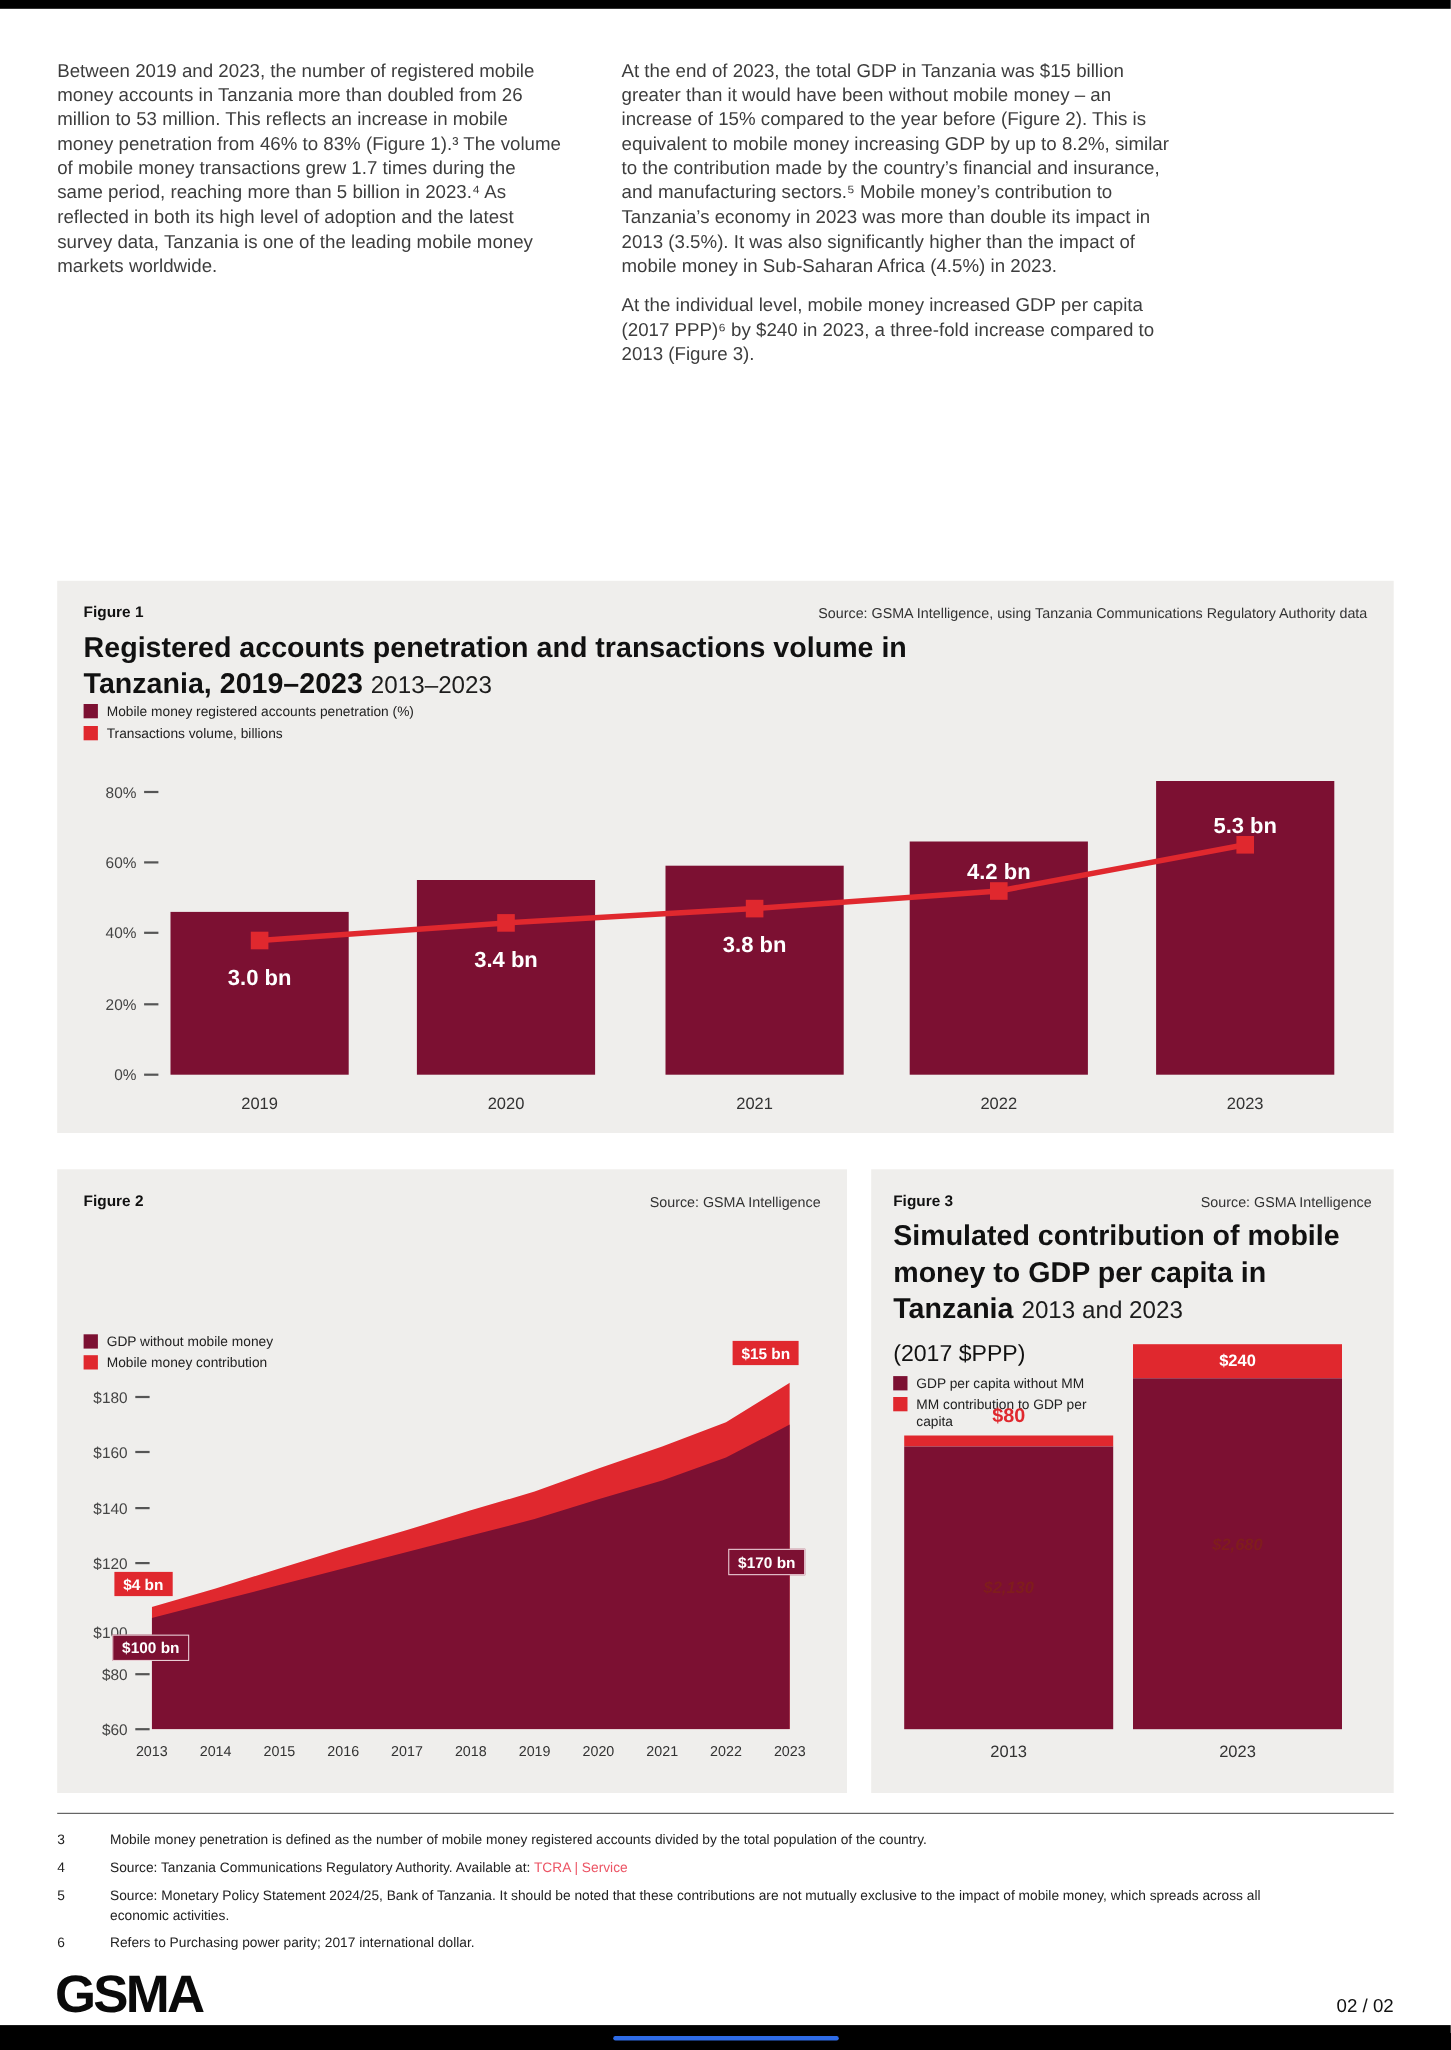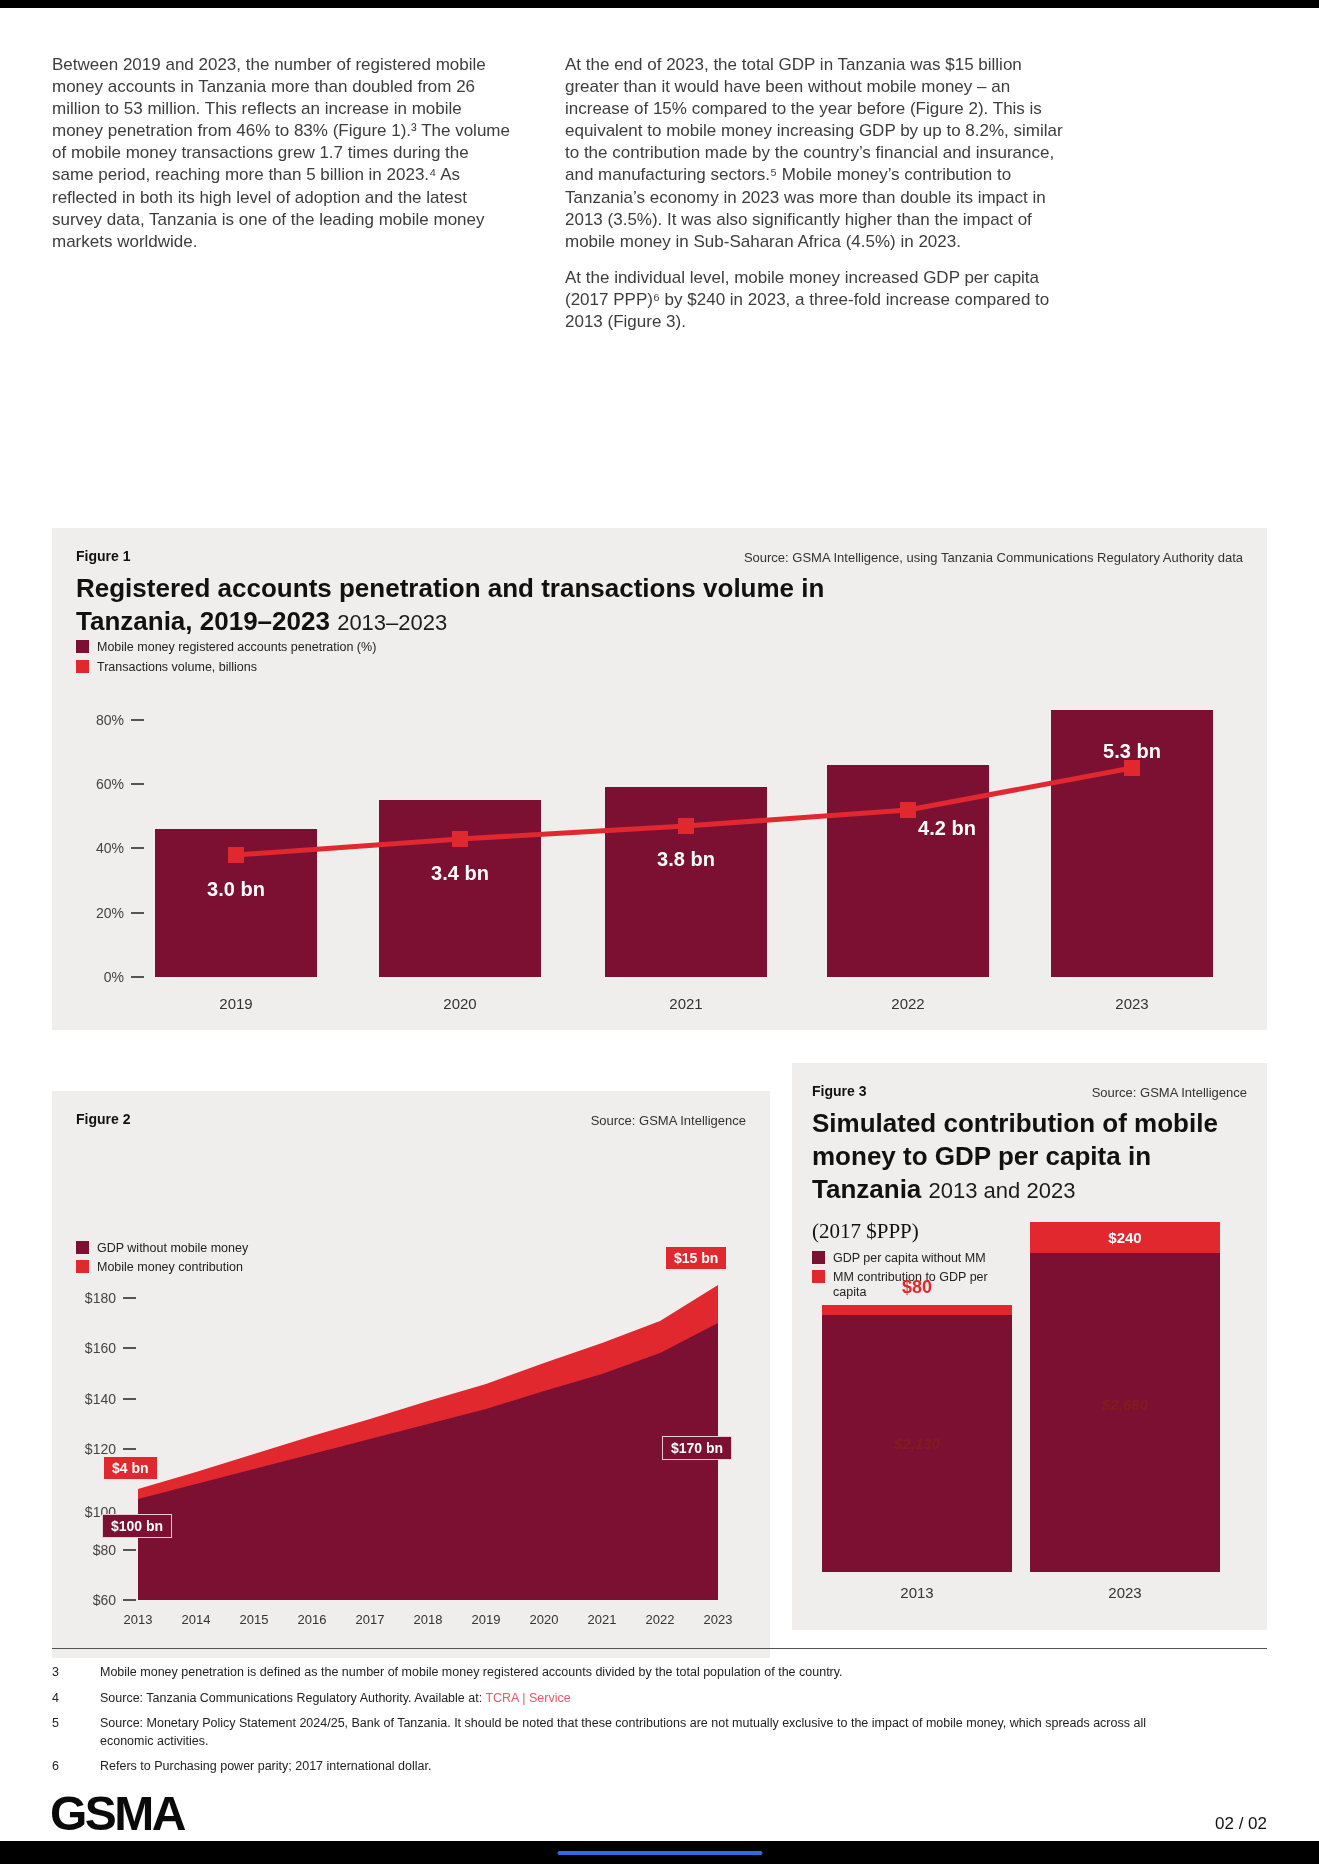--- a/index.html
+++ b/index.html
@@ -129,32 +129,32 @@
         <rect x="81" y="159" width="16" height="16" fill="#E0282E"></rect>
         <rect x="305" y="143" width="16" height="16" fill="#E0282E"></rect>
         <rect x="531" y="130" width="16" height="16" fill="#E0282E"></rect>
         <rect x="753" y="114" width="16" height="16" fill="#E0282E"></rect>
         <rect x="977" y="72" width="16" height="16" fill="#E0282E"></rect>
       </svg>
 
       <div class="f1-pt-label" style="left:89px;top:190px;">3.0 bn</div>
       <div class="f1-pt-label" style="left:313px;top:174px;">3.4 bn</div>
       <div class="f1-pt-label" style="left:539px;top:160px;">3.8 bn</div>
-      <div class="f1-pt-label" style="left:800px;top:94px;margin-top:35px;">4.2 bn</div>
+      <div class="f1-pt-label" style="left:761px;top:94px;">4.2 bn</div>
       <div class="f1-pt-label" style="left:985px;top:52px;">5.3 bn</div>
     </div>
 
     <div class="xlab" style="left:184px;top:467px;">2019</div>
     <div class="xlab" style="left:408px;top:467px;">2020</div>
     <div class="xlab" style="left:634px;top:467px;">2021</div>
     <div class="xlab" style="left:856px;top:467px;">2022</div>
     <div class="xlab" style="left:1080px;top:467px;">2023</div>
   </div>
 
-  <div class="abs panel" style="left:52px;top:1063px;width:718px;height:567px;margin-top:28px;">
+  <div class="abs panel" style="left:52px;top:1063px;width:718px;height:567px;">
     <div class="abs fig-label" style="left:24px;top:20px;">Figure 2</div>
     <div class="abs fig-source" style="right:24px;top:22px;">Source: GSMA Intelligence</div>
 
 
     <div class="abs legend-row" style="left:24px;top:150px;">
       <span class="swatch sw-dark"></span>
       <span>GDP without mobile money</span>
     </div>
     <div class="abs legend-row" style="left:24px;top:169px;">
       <span class="swatch sw-red"></span>
@@ -217,21 +217,21 @@
 
   <div class="abs panel" style="left:792px;top:1063px;width:475px;height:567px;">
     <div class="abs fig-label" style="left:20px;top:20px;">Figure 3</div>
     <div class="abs fig-source" style="right:20px;top:22px;">Source: GSMA Intelligence</div>
 
     <div class="abs fig-title" style="left:20px;top:44px;width:420px;">
       <span>Simulated contribution of mobile money to GDP per capita in Tanzania</span>
       <span class="light">2013 and 2023</span>
     </div>
 
-    <div class="abs" style="left:20px;top:156px;font-size:21px;color:#111;font-family:Liberation Serif, serif;">(2017 $PPP)</div>
+    <div class="abs" style="left:20px;top:156px;font-size:21px;color:#111;">(2017 $PPP)</div>
 
     <div class="abs legend-row" style="left:20px;top:188px;width:230px;">
       <span class="swatch sw-dark"></span>
       <span>GDP per capita without MM</span>
     </div>
     <div class="abs legend-row" style="left:20px;top:207px;width:200px;">
       <span class="swatch sw-red"></span>
       <span style="width:160px;">MM contribution to GDP per capita</span>
     </div>
 

